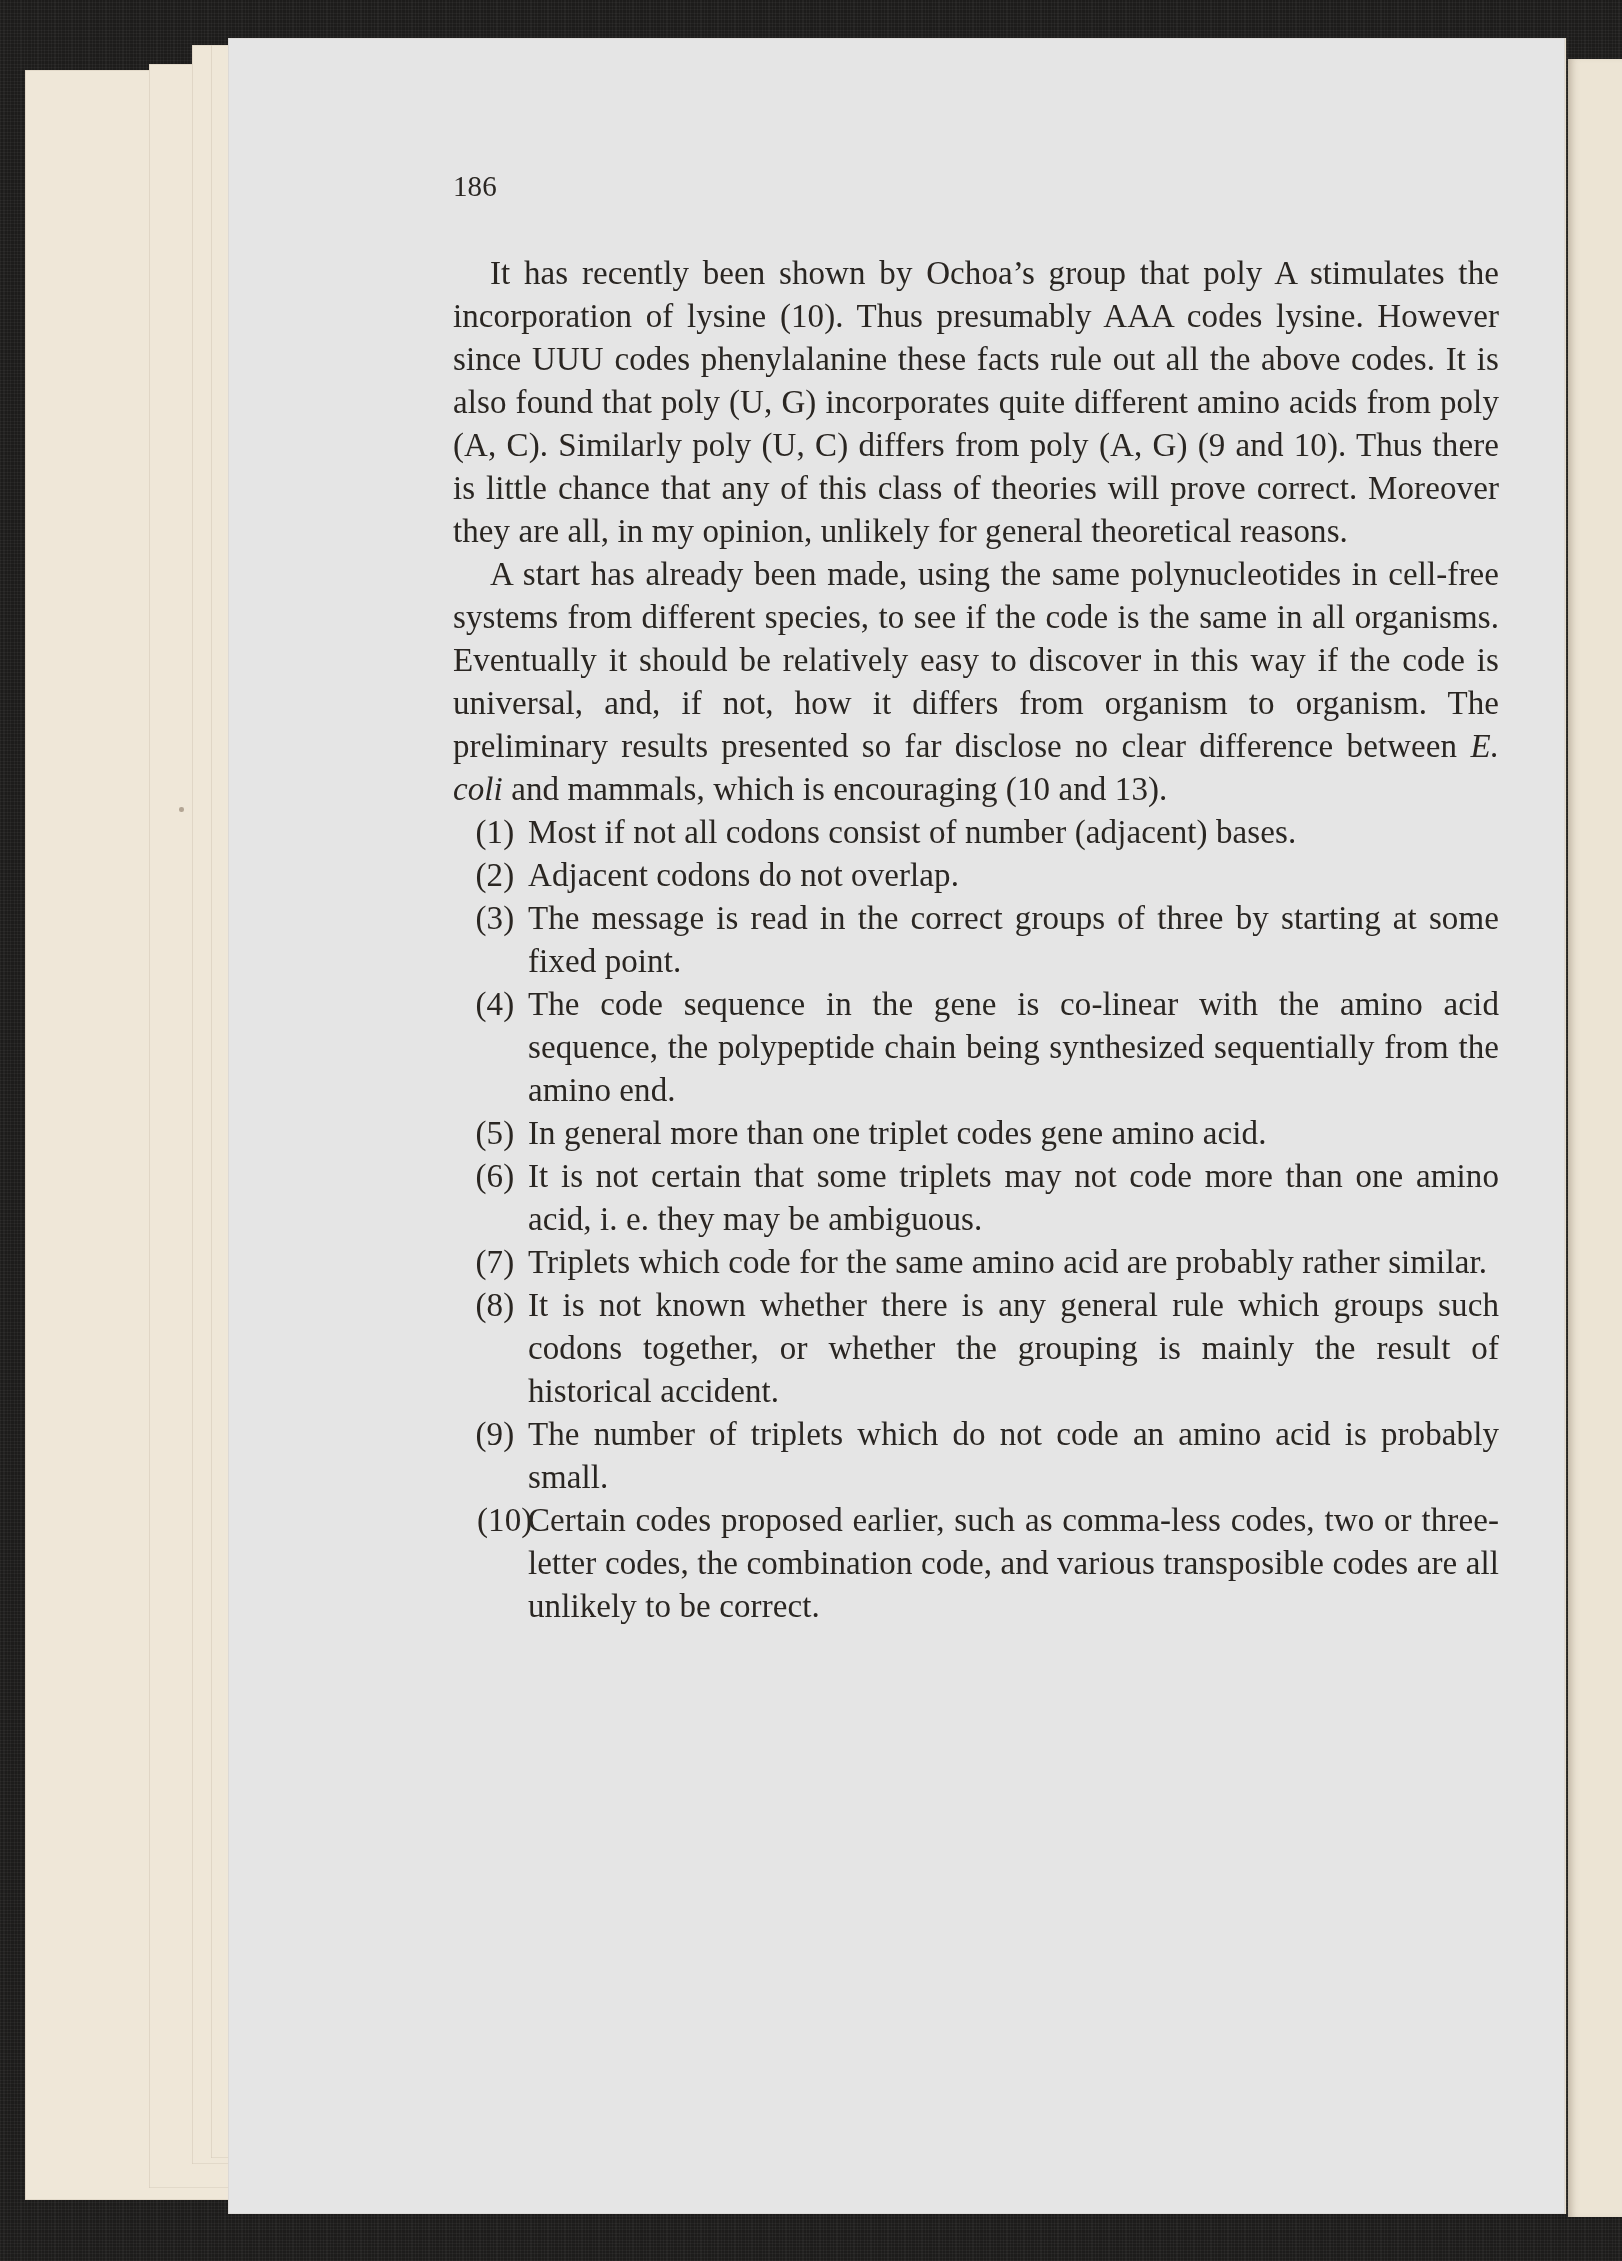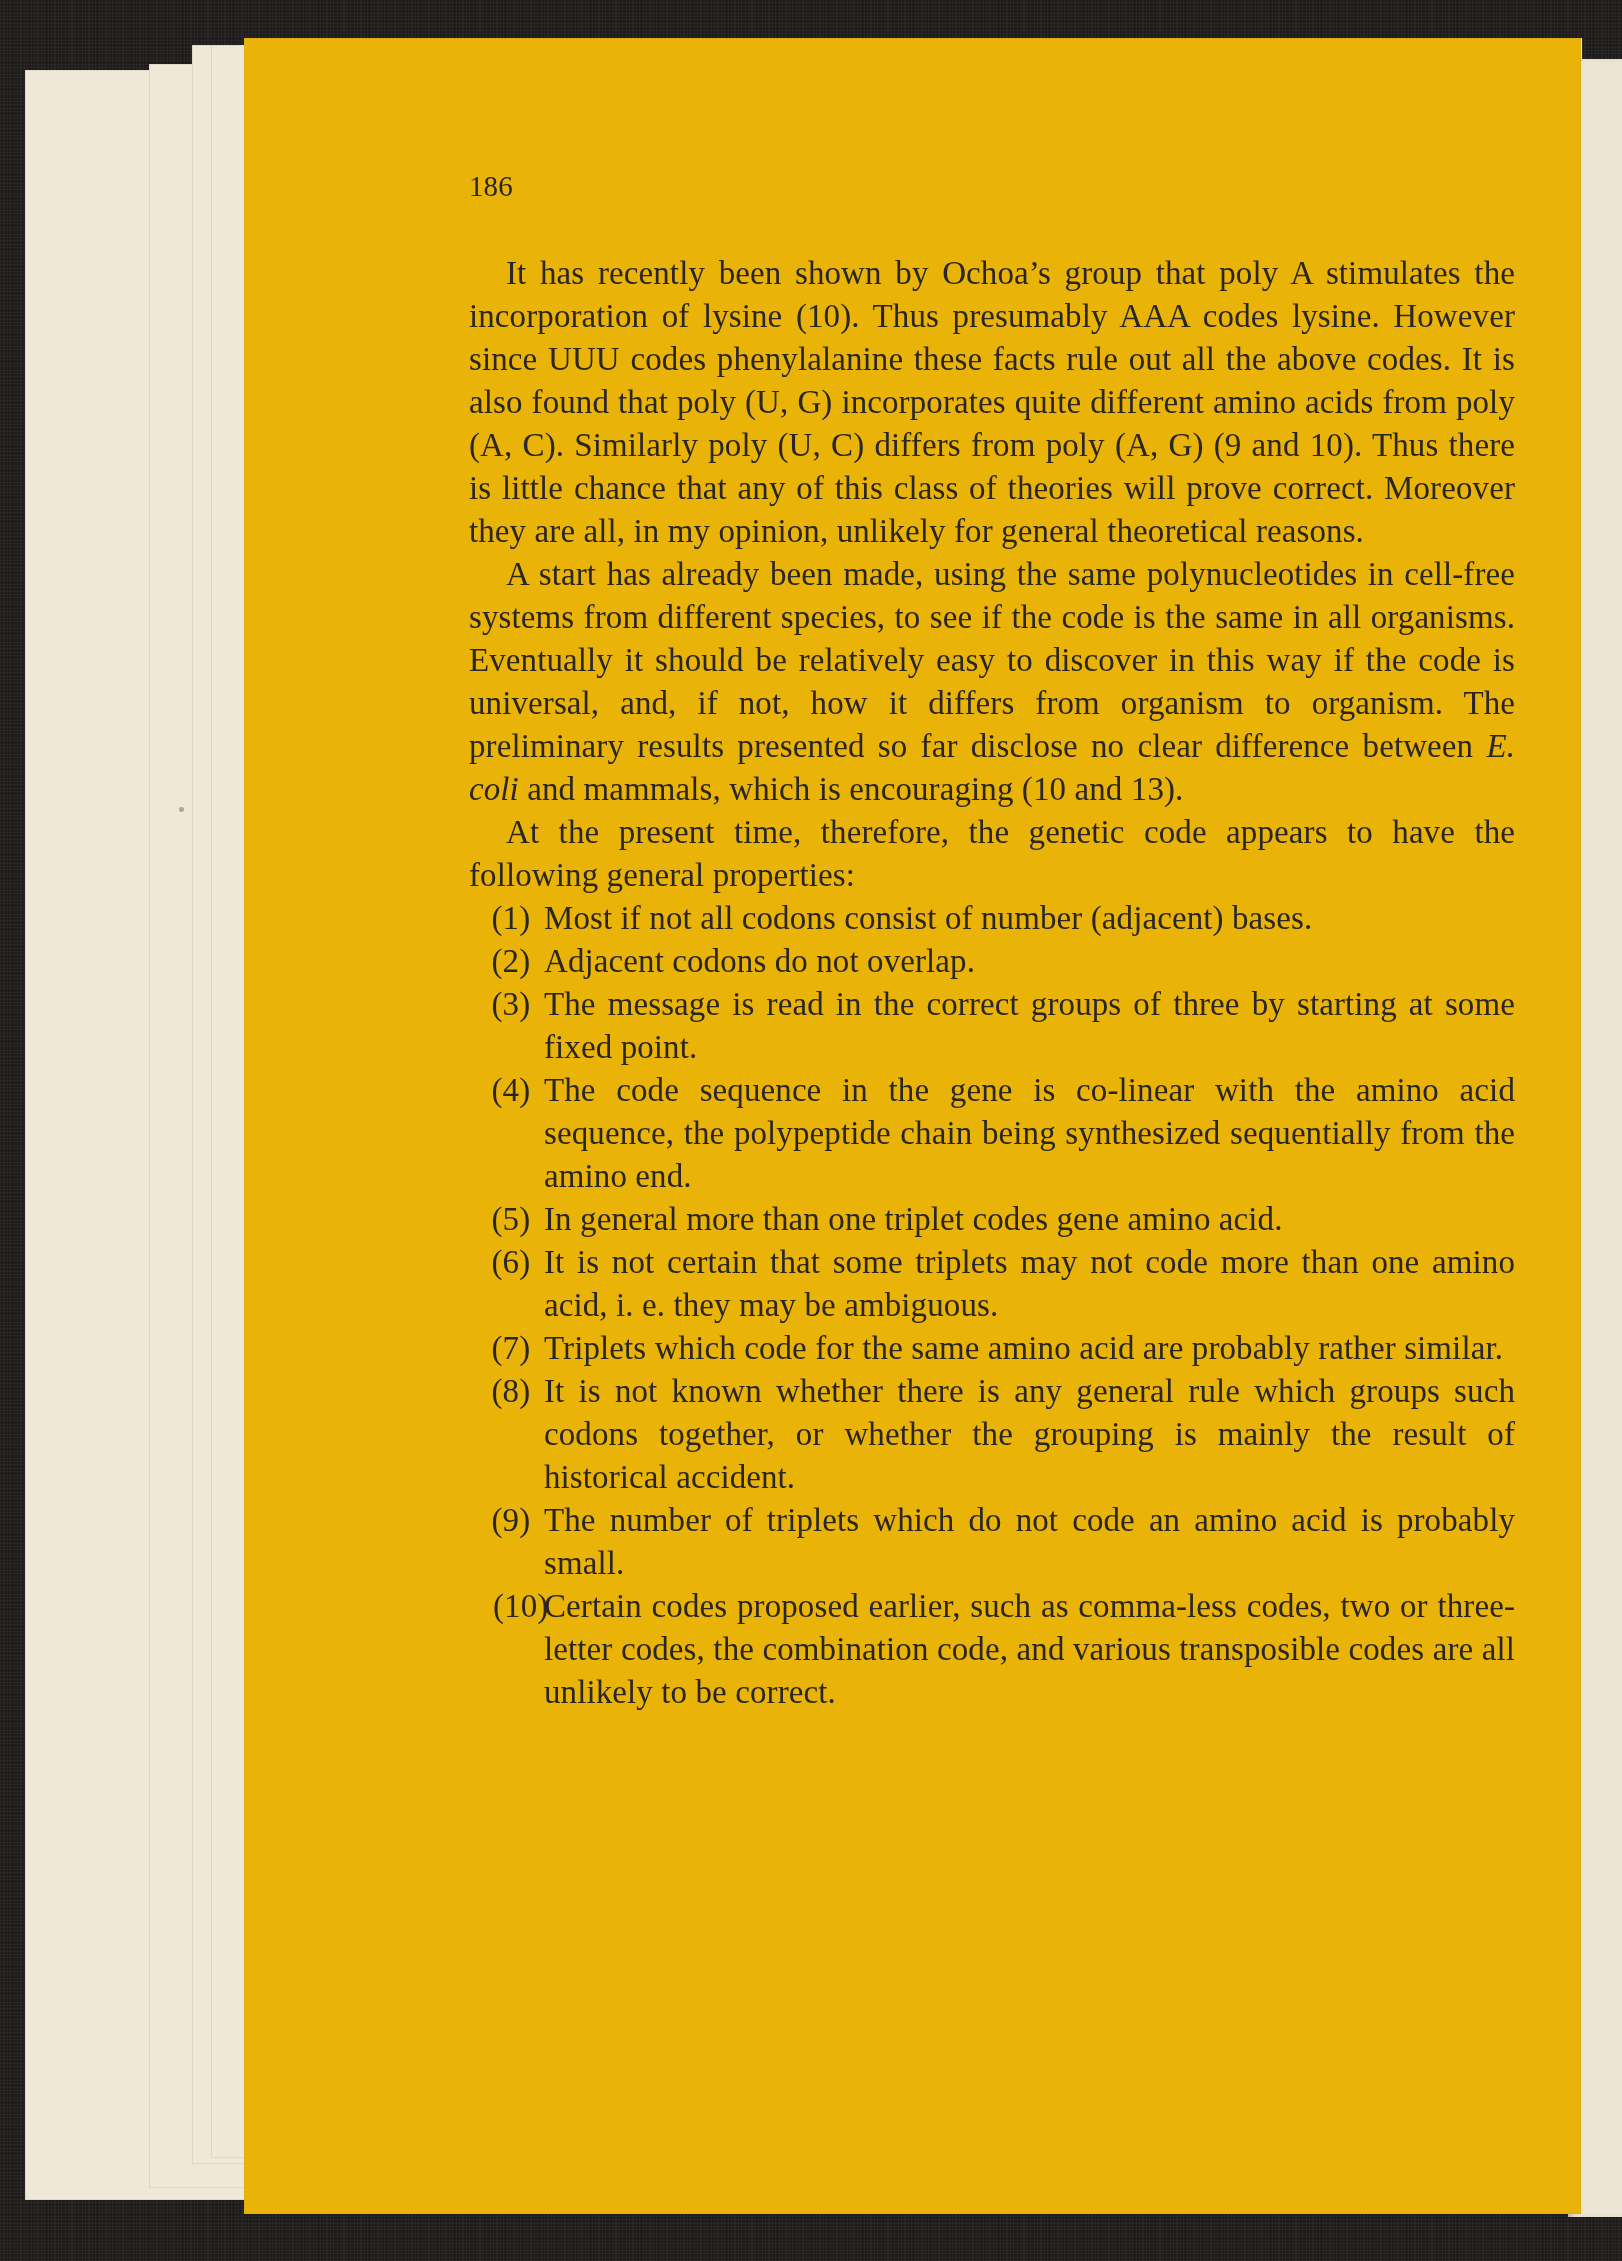--- a/index.html
+++ b/index.html
@@ -15,22 +15,22 @@
     position: absolute; background: #efe7d8;
     box-shadow: inset 0 0 0 0.6px rgba(140,125,100,0.25);
   }
   
   .sheet.s1 { left: 25px; top: 70px; width: 1352px; height: 2130px; }
   .sheet.s2 { left: 149px; top: 64px; width: 1296px; height: 2124px; }
   .sheet.s3 { left: 192px; top: 45px; width: 1296px; height: 2119px; }
   .sheet.s4 { left: 211px; top: 45px; width: 1296px; height: 2113px; }
   .sheet.right-page { left: 1568px; top: 59px; width: 113px; height: 2158px; background: #ece4d4; box-shadow: inset 8px 0 8px -5.6px rgba(80,60,40,0.35); }
   .sheet.main {
-    left: 244px; top: 38px; width: 1337px; height: 2176px;
-    background: #eab308;
+    left: 228px; top: 38px; width: 1337px; height: 2176px;
+    background: #e5e5e5;
     box-shadow: 1.1px 0 0 #e8dfcd, inset 0 0 0 0.6px rgba(150,130,100,0.18);
   }
   .text-block {
     position: absolute; left: 225px; top: 0; width: 1046px;
     color: #2a2622; font-size: 33px; line-height: 43px;
     letter-spacing: 0.1px;
   }
   .page-number {
     position: absolute; top: 131px; left: 0;
     font-size: 29px; line-height: 34px;
@@ -59,21 +59,20 @@
 <div class="sheet s4"></div>
 <div class="sheet right-page"></div>
 
 <div class="sheet main">
   <div class="text-block">
     <div class="page-number">186</div>
 
     <div class="body-flow">
       <p class="para indent">It has recently been shown by Ochoa’s group that poly A stimulates the incorporation of lysine (10). Thus presumably AAA codes lysine. However since UUU codes phenylalanine these facts rule out all the above codes. It is also found that poly (U, G) incorporates quite different amino acids from poly (A, C). Similarly poly (U, C) differs from poly (A, G) (9 and 10). Thus there is little chance that any of this class of theories will prove correct. Moreover they are all, in my opinion, unlikely for general theoretical reasons.</p>
       <p class="para indent"><span>A start has already been made, using the same polynucleotides in cell-free systems from different species, to see if the code is the same in all organisms. Eventually it should be relatively easy to discover in this way if the code is universal, and, if not, how it differs from organism to organism. The preliminary results presented so far disclose no clear difference between </span><em class="italic">E. coli</em><span> and mammals, which is encouraging (10 and 13).</span></p>
-      <p class="para indent">At the present time, therefore, the genetic code appears to have the following general properties:</p>
 
       <ol class="props">
         <li class="prop"><span class="num">(1)</span><span>Most if not all codons consist of number (adjacent) bases.</span></li>
         <li class="prop"><span class="num">(2)</span><span>Adjacent codons do not overlap.</span></li>
         <li class="prop"><span class="num">(3)</span><span>The message is read in the correct groups of three by starting at some fixed point.</span></li>
         <li class="prop"><span class="num">(4)</span><span>The code sequence in the gene is co-linear with the amino acid sequence, the polypeptide chain being synthesized sequentially from the amino end.</span></li>
         <li class="prop"><span class="num">(5)</span><span>In general more than one triplet codes gene amino acid.</span></li>
         <li class="prop"><span class="num">(6)</span><span>It is not certain that some triplets may not code more than one amino acid, i. e. they may be ambiguous.</span></li>
         <li class="prop"><span class="num">(7)</span><span>Triplets which code for the same amino acid are probably rather similar.</span></li>
         <li class="prop"><span class="num">(8)</span><span>It is not known whether there is any general rule which groups such codons together, or whether the grouping is mainly the result of historical accident.</span></li>

